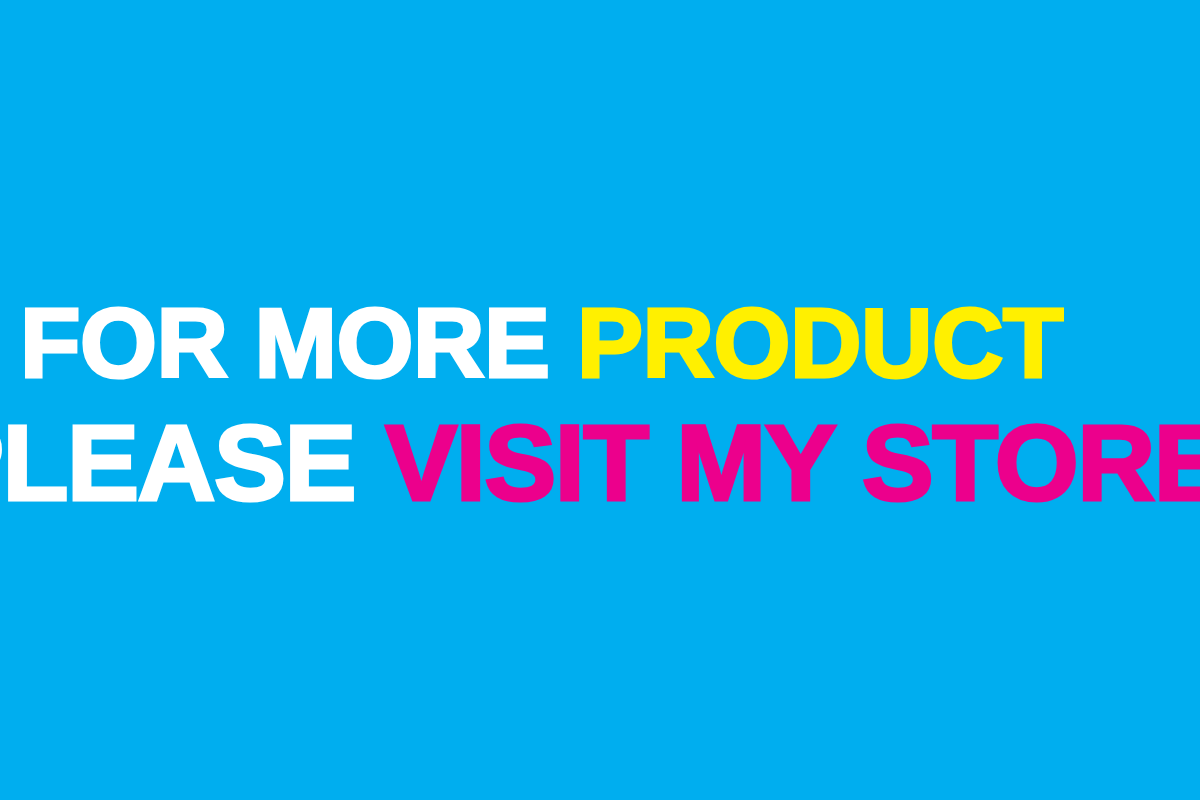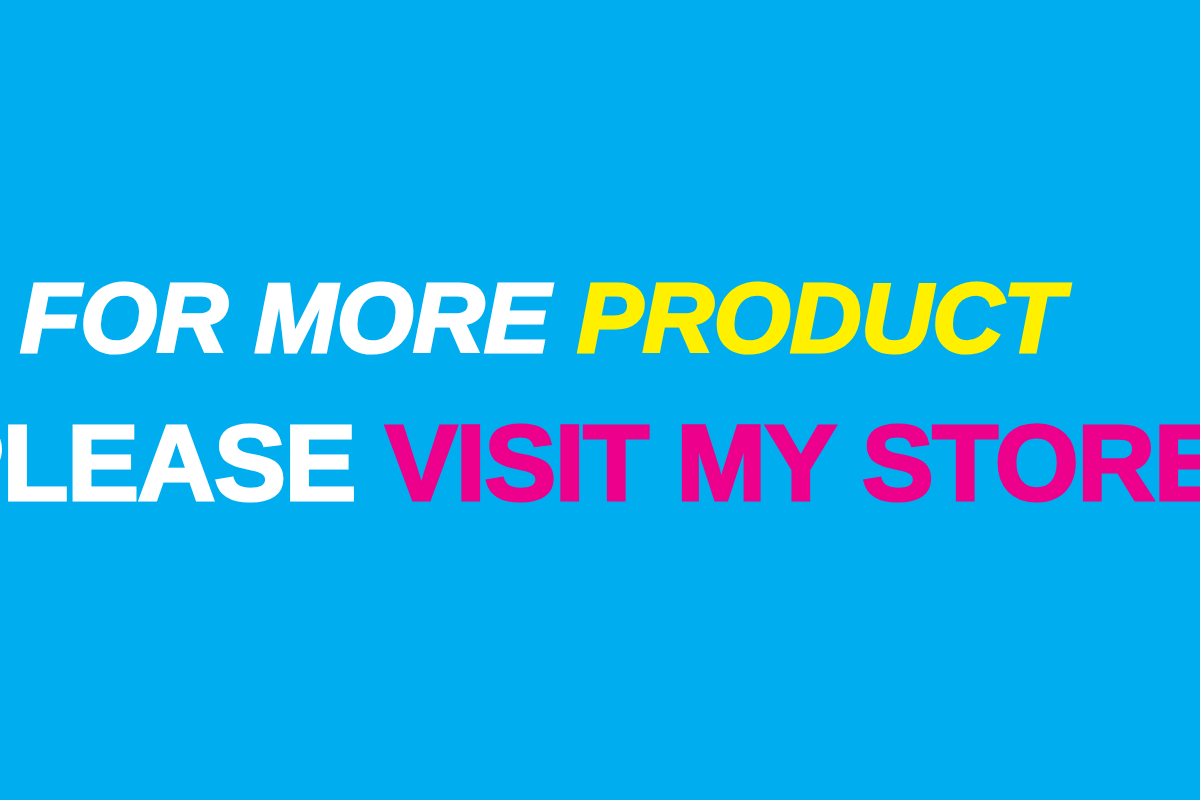--- a/index.html
+++ b/index.html
@@ -41,23 +41,22 @@
     letter-spacing: -0.5px;
     line-height: 1;
     
     -webkit-text-stroke: 3.2px currentColor;
     paint-order: stroke fill;
   }
 
   
   #line-1 {
     left: 20px;
-    top: 268px;
+    top: 293px;
     font-size: 99px;
-    font-style: italic;
   }
 
   
   #line-2 {
     left: -68px;
     top: 409px;
     font-size: 108px;
     letter-spacing: -1.5px;
   }
 

